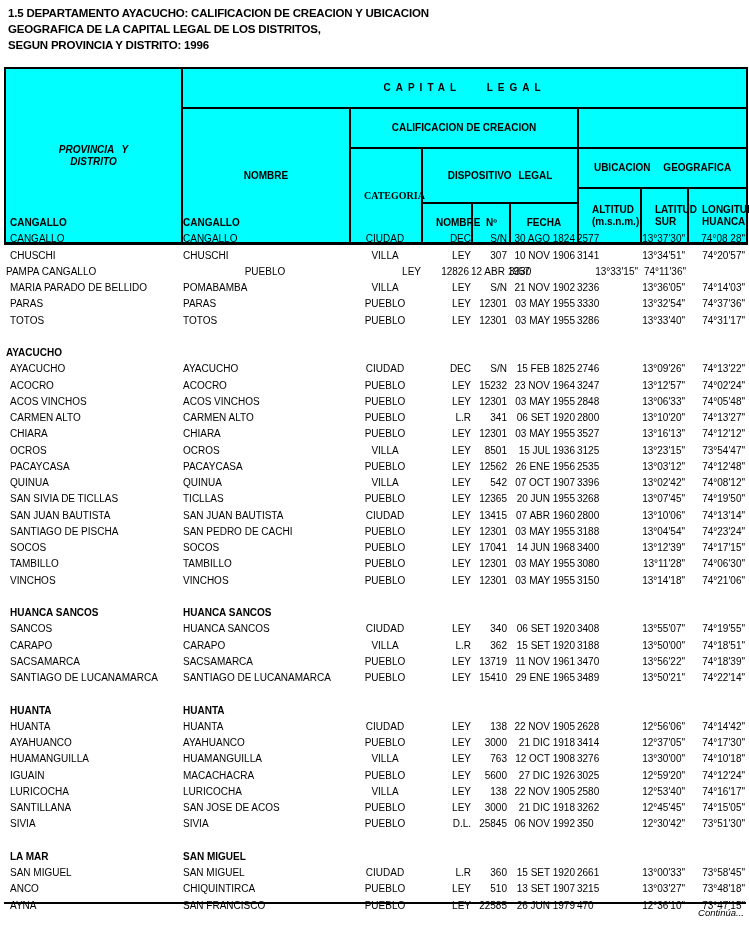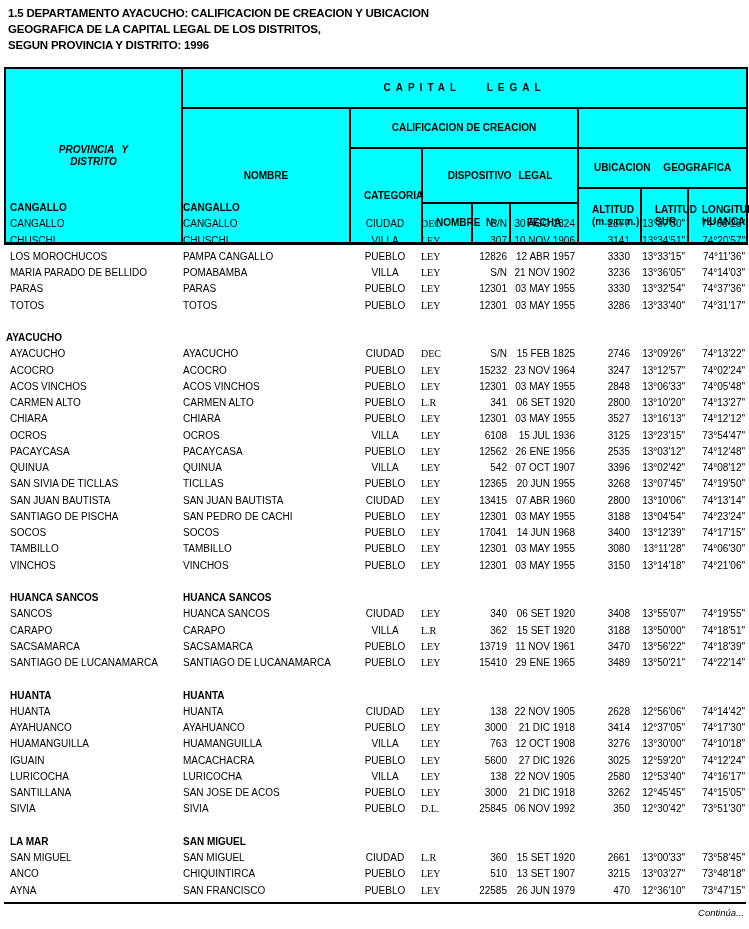--- a/index.html
+++ b/index.html
@@ -13,36 +13,36 @@
   
   table.htable{position:absolute;left:4px;top:67px;width:742px;
     border-collapse:collapse;table-layout:fixed;background:#00FFFF;
     border:2px solid #000;border-bottom:3px solid #000;}
   table.htable td{border:2px solid #000;font-weight:bold;font-size:10px;
     text-align:center;vertical-align:middle;padding:13px;line-height:12px;}
   td.capital{font-size:11px;letter-spacing:5px;word-spacing:18px;}
   td.provincia{word-spacing:5px;font-style:italic;}
   td.dispositivo{word-spacing:4px;}
   td.ubicacion{word-spacing:10px;}
-  td.categoria{vertical-align:bottom;padding-bottom:9px;}
+  td.categoria{vertical-align:bottom;padding-bottom:9px;font-family:Liberation Serif, serif;}
   
-  .tbody{position:absolute;left:4px;top:200px;width:742px;}
+  .tbody{position:absolute;left:4px;top:215px;width:742px;}
   .row{display:grid;
     grid-template-columns:177px 168px 72px 50px 38px 68px 63px 47px 59px;
     height:16.25px;line-height:16.25px;font-size:10px;}
   .section-row{font-weight:bold;margin-top:16.25px;}
   .section-row.first{margin-top:0;}
   .c{white-space:nowrap;}
   .c1{padding-left:6px;text-align:left;}
   .c2{padding-left:2px;text-align:left;}
   .c3{text-align:center;}
-  .c4{font-family:Liberation Serif, serif;}
+  .c4{text-align:right;}
   .c5{text-align:right;padding-right:2px;}
   .c6{text-align:right;padding-right:2px;}
-  .c7{text-align:right;padding-right:10px;}
+  .c7{padding-right:10px;}
   .c8{text-align:right;padding-right:2px;}
   .c9{text-align:right;padding-right:1px;}
   
   .footer-line{position:absolute;left:4px;top:902px;width:742px;
     border-top:2px solid #000;height:0;}
   .continua{position:absolute;right:5px;top:907px;font-style:italic;
     font-size:9.5px;}
 </style>
 </head>
 <body>
@@ -126,21 +126,20 @@
       <div class="c c2">CHUSCHI</div>
       <div class="c c3">VILLA</div>
       <div class="c c4">LEY</div>
       <div class="c c5">307</div>
       <div class="c c6">10 NOV 1906</div>
       <div class="c c7">3141</div>
       <div class="c c8">13°34'51"</div>
       <div class="c c9">74°20'57"</div>
     </div>
     <div class="row">
-      <div class="c c1">LOS MOROCHUCOS</div>
       <div class="c c2">PAMPA CANGALLO</div>
       <div class="c c3">PUEBLO</div>
       <div class="c c4">LEY</div>
       <div class="c c5">12826</div>
       <div class="c c6">12 ABR 1957</div>
       <div class="c c7">3330</div>
       <div class="c c8">13°33'15"</div>
       <div class="c c9">74°11'36"</div>
     </div>
     <div class="row">
@@ -232,21 +231,21 @@
       <div class="c c6">03 MAY 1955</div>
       <div class="c c7">3527</div>
       <div class="c c8">13°16'13"</div>
       <div class="c c9">74°12'12"</div>
     </div>
     <div class="row">
       <div class="c c1">OCROS</div>
       <div class="c c2">OCROS</div>
       <div class="c c3">VILLA</div>
       <div class="c c4">LEY</div>
-      <div class="c c5">6108</div>
+      <div class="c c5">8501</div>
       <div class="c c6">15 JUL 1936</div>
       <div class="c c7">3125</div>
       <div class="c c8">13°23'15"</div>
       <div class="c c9">73°54'47"</div>
     </div>
     <div class="row">
       <div class="c c1">PACAYCASA</div>
       <div class="c c2">PACAYCASA</div>
       <div class="c c3">PUEBLO</div>
       <div class="c c4">LEY</div>

